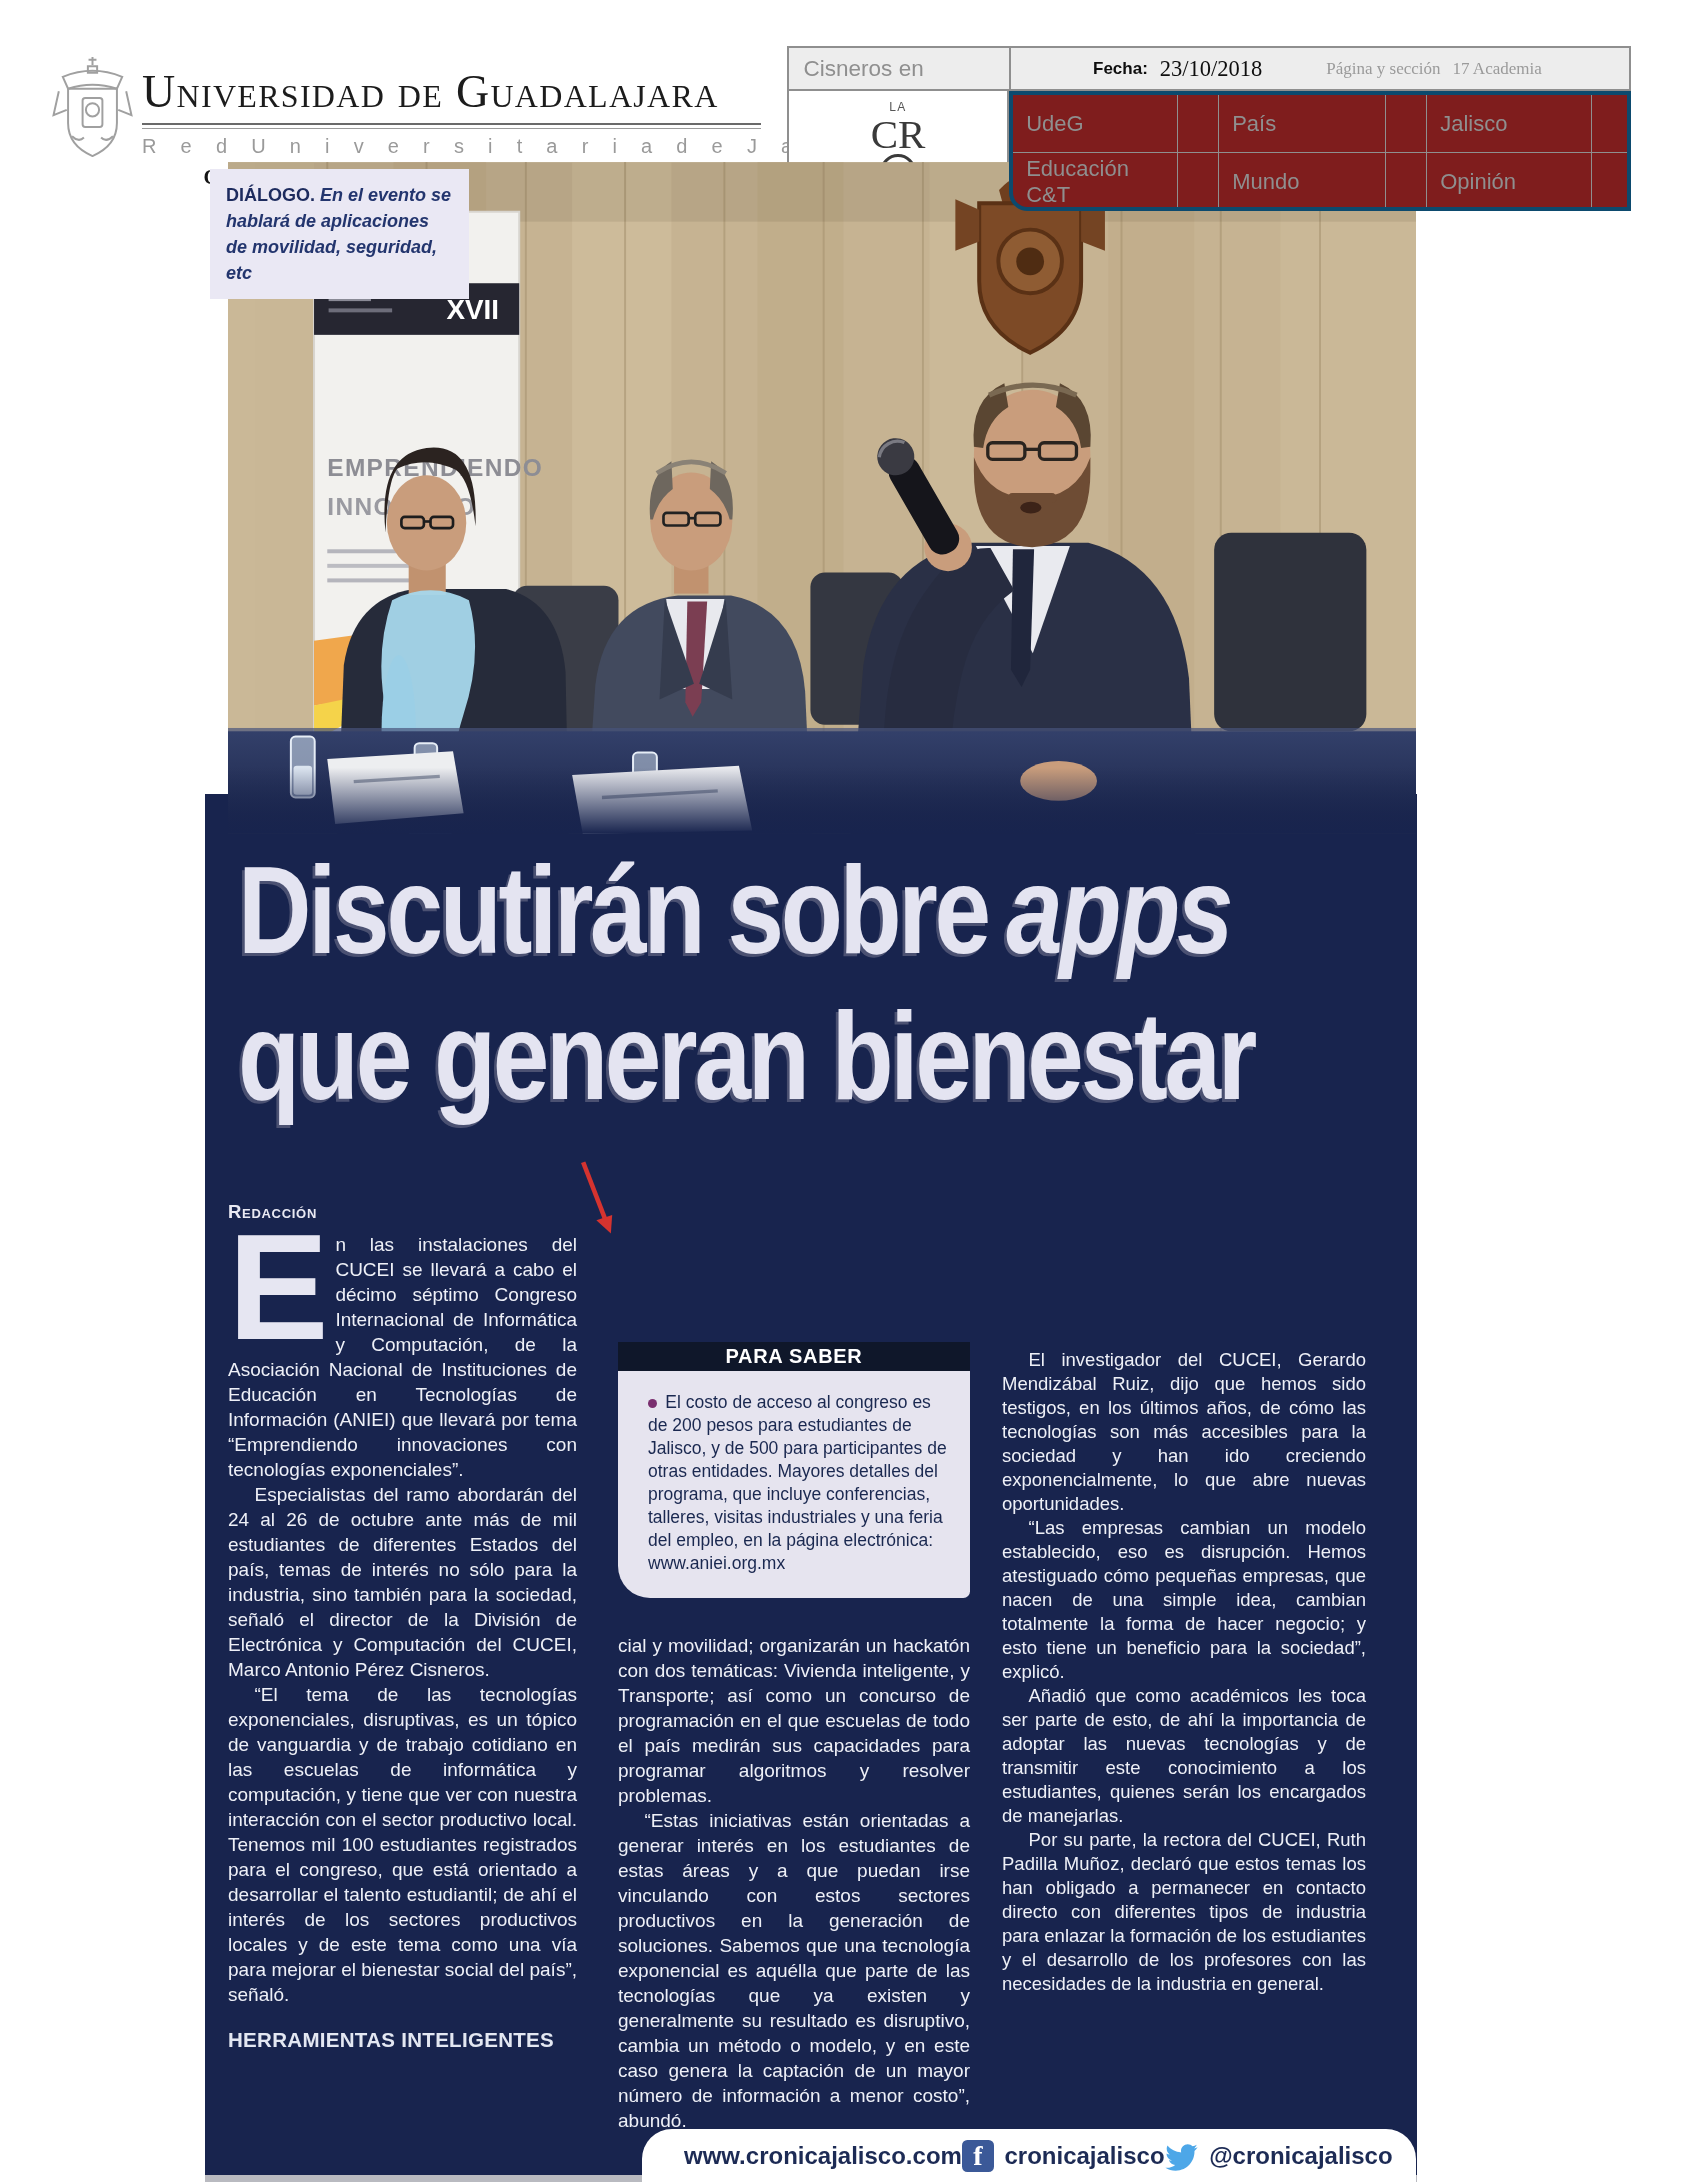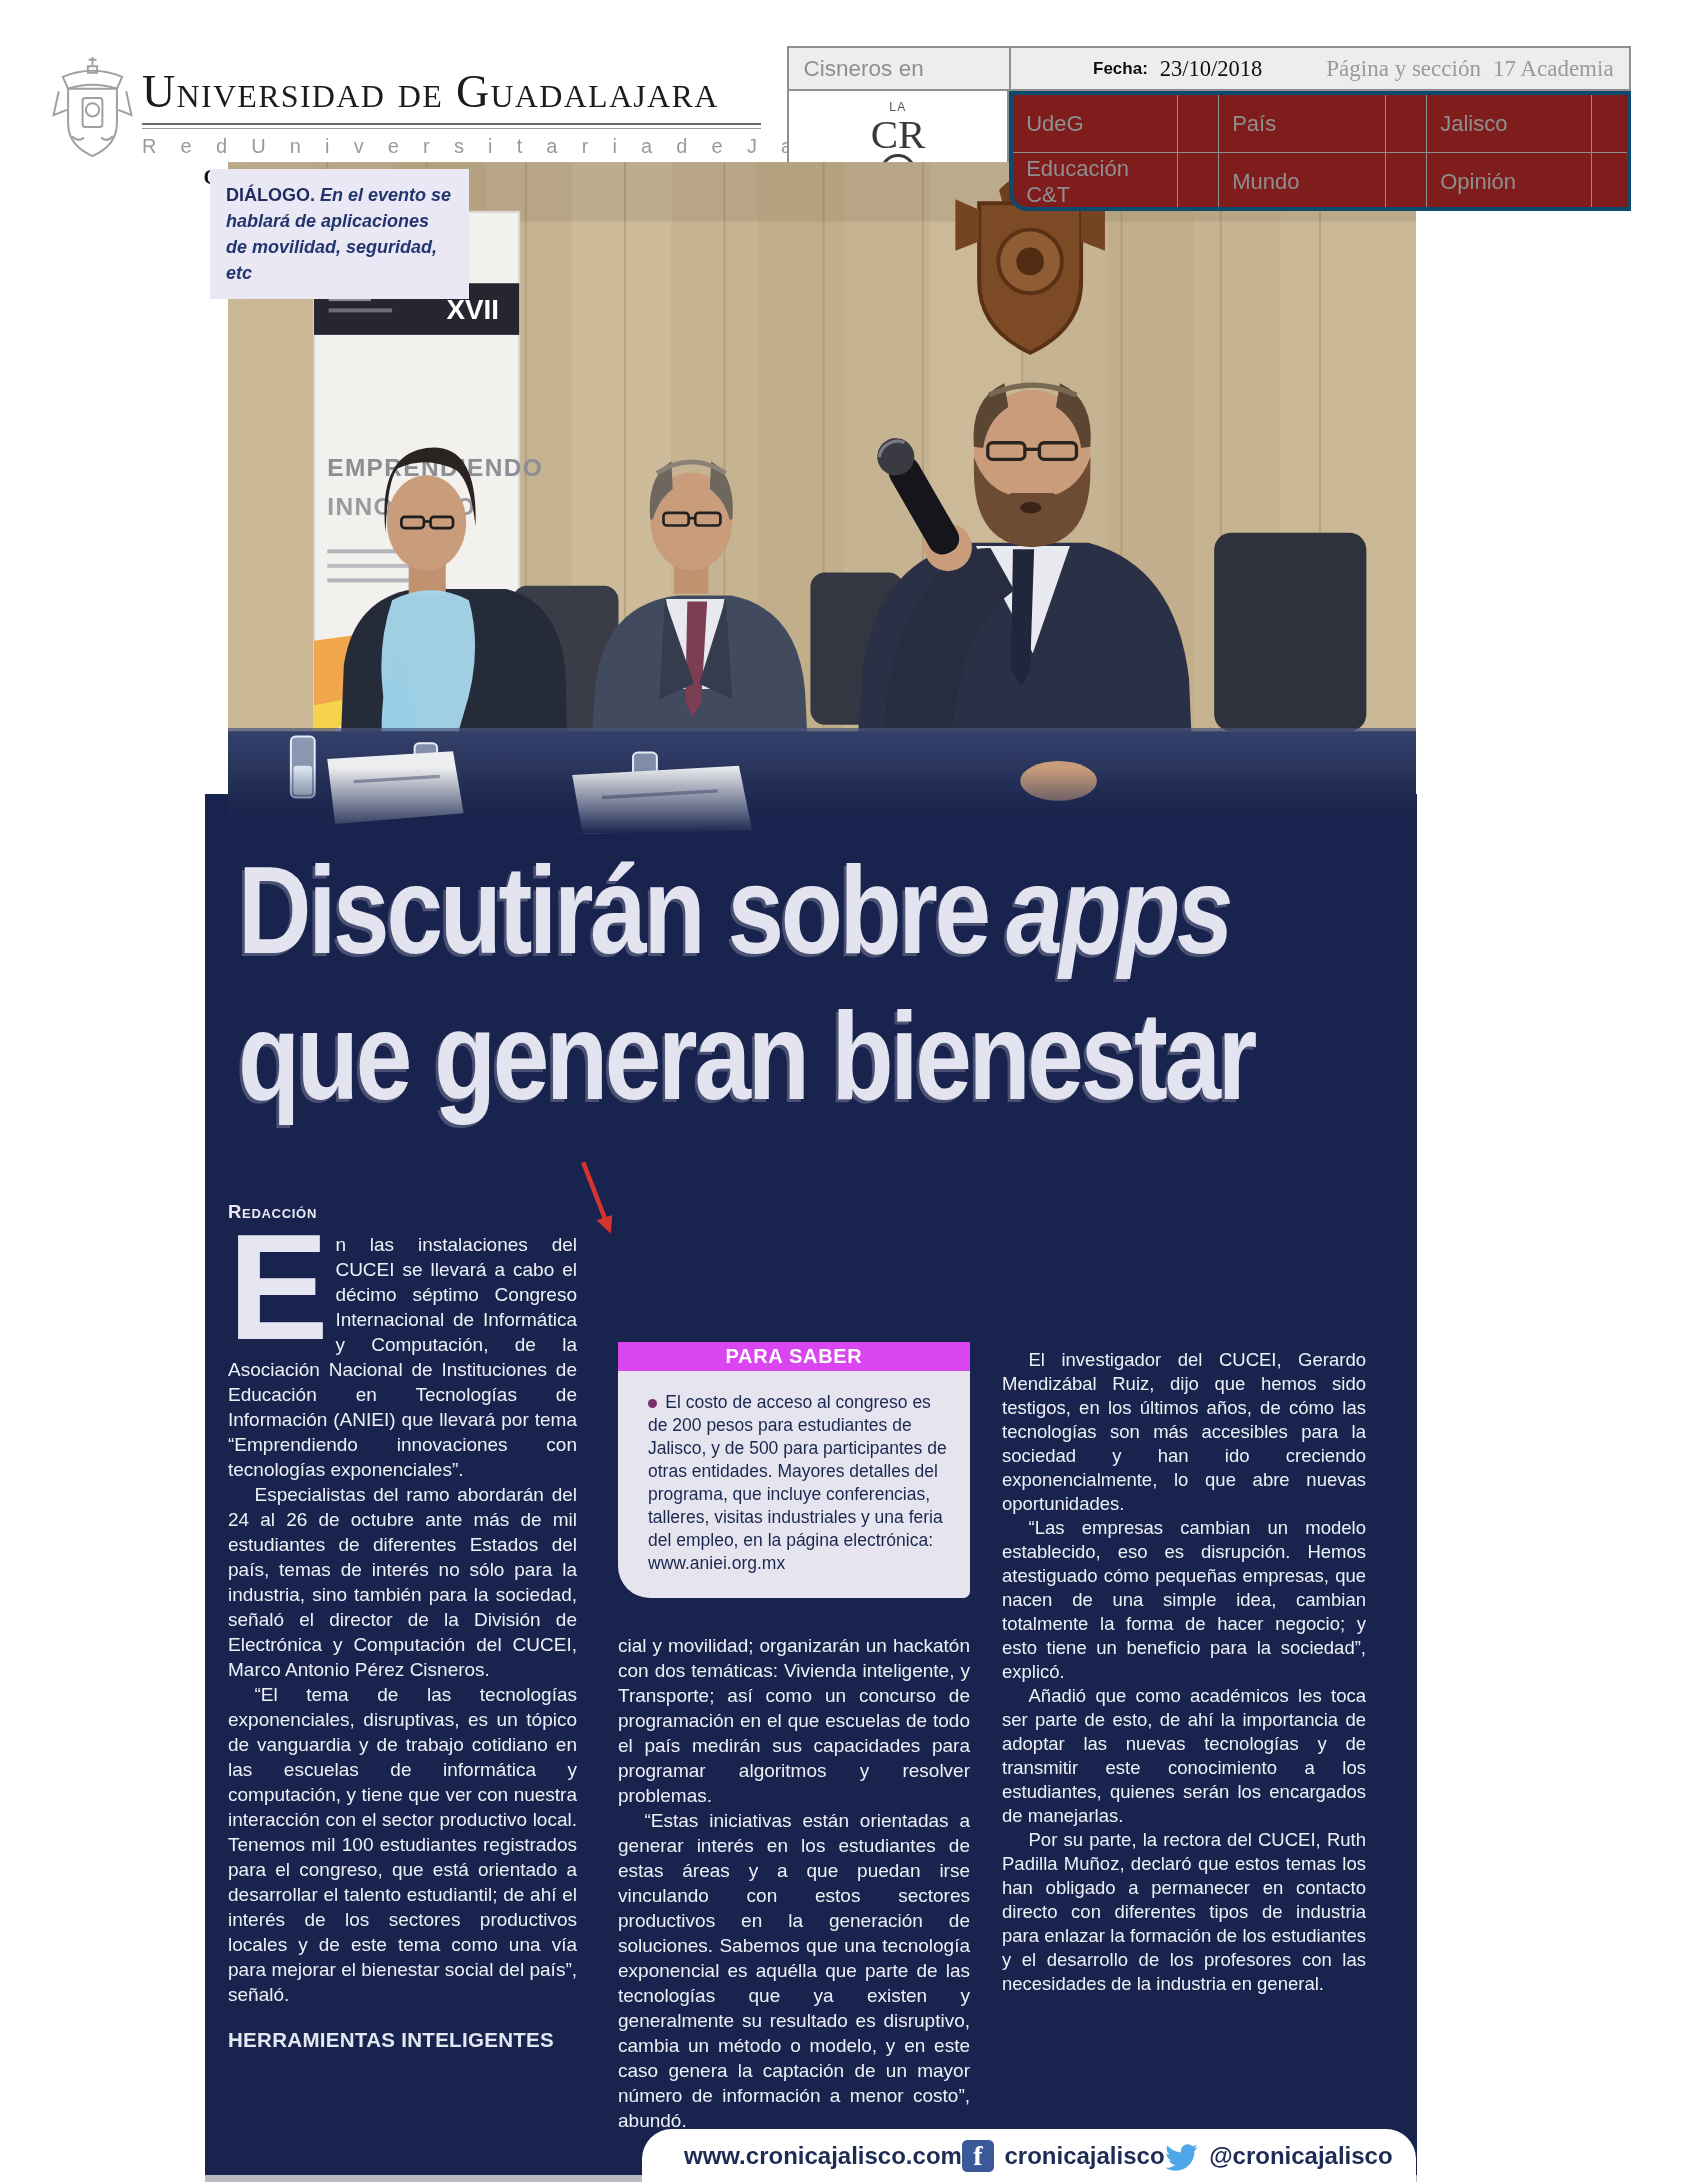--- a/index.html
+++ b/index.html
@@ -16,21 +16,21 @@
              font-size:20px;color:#141414;letter-spacing:2px;margin-top:8px;text-align:center;}
 
   
   .tbl-border{border:2px solid #8f8f8f;box-sizing:border-box;background:#ededed;}
   .hdr-row{display:flex;align-items:center;}
   .hdr-cell1{width:222px;height:100%;display:flex;align-items:center;padding-left:14.6px;
              border-right:2px solid #8f8f8f;box-sizing:border-box;color:#8f8f8f;font-size:22.5px;}
   .hdr-cell2{flex:1;display:flex;align-items:center;gap:12px;padding-left:36px;box-sizing:border-box;}
   .fecha-lab{font-weight:bold;color:#0e0e0e;font-size:17px;margin-left:46px;}
   .fecha-val{font-family:"Liberation Serif", serif;color:#0e0e0e;font-size:22.5px;}
-  .sec-lab,.sec-val{font-family:"Liberation Serif", serif;color:#9a9a9a;font-size:23px;}
+  .sec-lab,.sec-val{font-family:"Liberation Serif", serif;color:#9a9a9a;font-size:17px;}
   .logo-cell{background:#ffffff;border-left:2px solid #8f8f8f;border-right:2px solid #8f8f8f;
              box-sizing:border-box;text-align:center;overflow:hidden;}
   .cronica-line{font-family:"Liberation Serif", serif;color:#3a3a3a;font-size:41px;line-height:40px;
                 white-space:nowrap;display:flex;align-items:center;justify-content:center;flex-direction:column;}
   .cronica-la{font-size:12px;color:#555;letter-spacing:1.3px;margin-top:9.3px;}
   .cronica-o{display:inline-block;width:30px;height:30px;border:3.3px solid #3a3a3a;border-radius:50%;
              position:relative;margin:0 2px;}
   .cronica-o span{position:absolute;left:6px;top:6px;width:14.6px;height:13.2px;background:#2a2a2a;
                   border-radius:40% 60% 55% 45%;}
   .cronica-side{font-size:11.2px;color:#4a4a4a;margin-left:0;align-self:flex-start;margin-top:4px;font-family:Liberation Serif, serif;}
@@ -63,21 +63,21 @@
   .byline{font-variant:small-caps;font-weight:bold;font-size:18.5px;color:#e9e9f3;letter-spacing:0.7px;}
   .body-col{color:#eef0f7;font-size:19px;line-height:25px;text-align:justify;}
   .body-col p{margin:0;}
   .body-col p.ind{text-indent:26.5px;}
   .col3 p{margin:0;text-indent:26.5px;font-size:18.5px;line-height:24px;}
   .dropcap{float:left;font-size:151px;line-height:109px;font-weight:800;color:#e6e6f2;
            padding-right:12px;letter-spacing:-5.3px;}
   .subhead{font-weight:bold;font-size:20.5px;color:#e3e7f2;margin:20px 0 5.3px 0;letter-spacing:0.3px;}
 
   
-  .ps-bar{background:#d946ef;height:29px;display:flex;align-items:center;justify-content:center;
+  .ps-bar{background:#0f172a;height:29px;display:flex;align-items:center;justify-content:center;
           color:#ffffff;font-weight:bold;font-size:20px;letter-spacing:0.7px;}
   .ps-body{background:#e6e4ef;color:#1a2850;font-size:17.5px;line-height:23px;
            padding:20px 18.5px 22.5px 30px;border-radius:0 0 6.6px 32px;box-sizing:border-box;min-height:218px;}
   .ps-dot{display:inline-block;width:9.3px;height:9.3px;border-radius:50%;background:#7a2f6f;
           margin-right:8px;}
 
   
   .footer-bar{background:#ffffff;border-radius:30px 30px 0 0;display:flex;align-items:center;
               justify-content:space-between;padding:0 42px;box-sizing:border-box;}
   .footer-site{font-weight:bold;font-size:24px;color:#1d2b55;}

